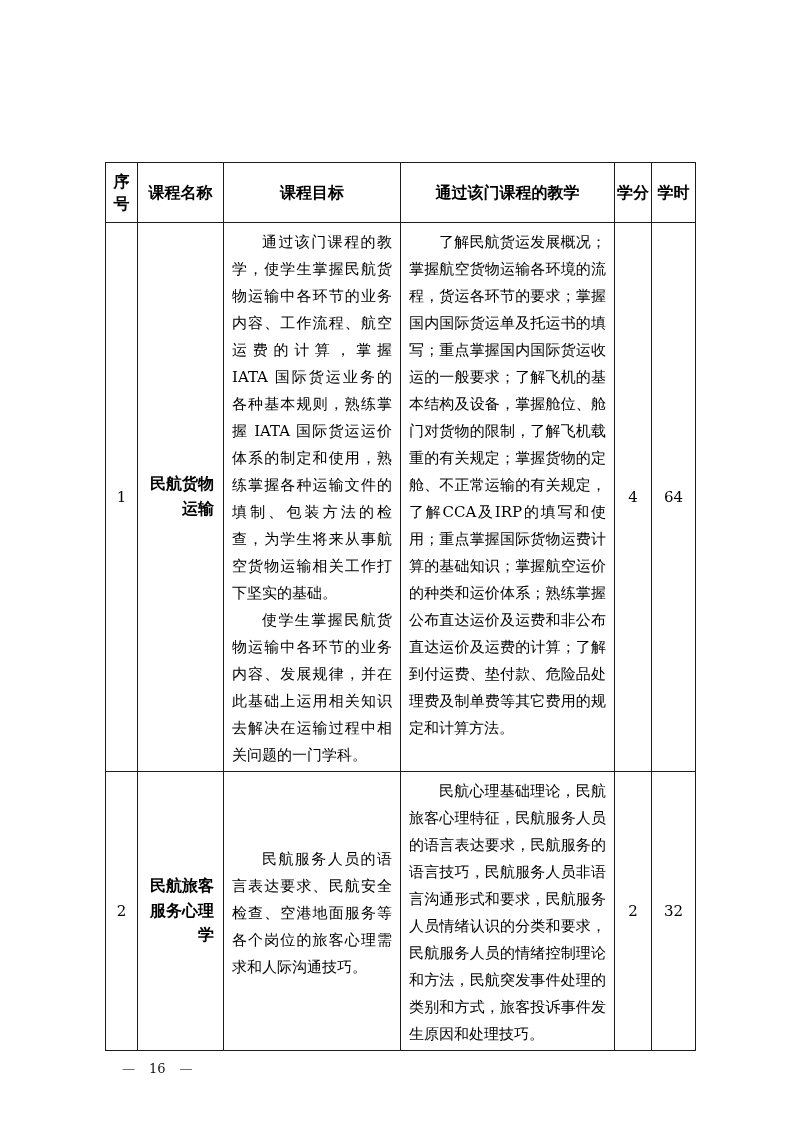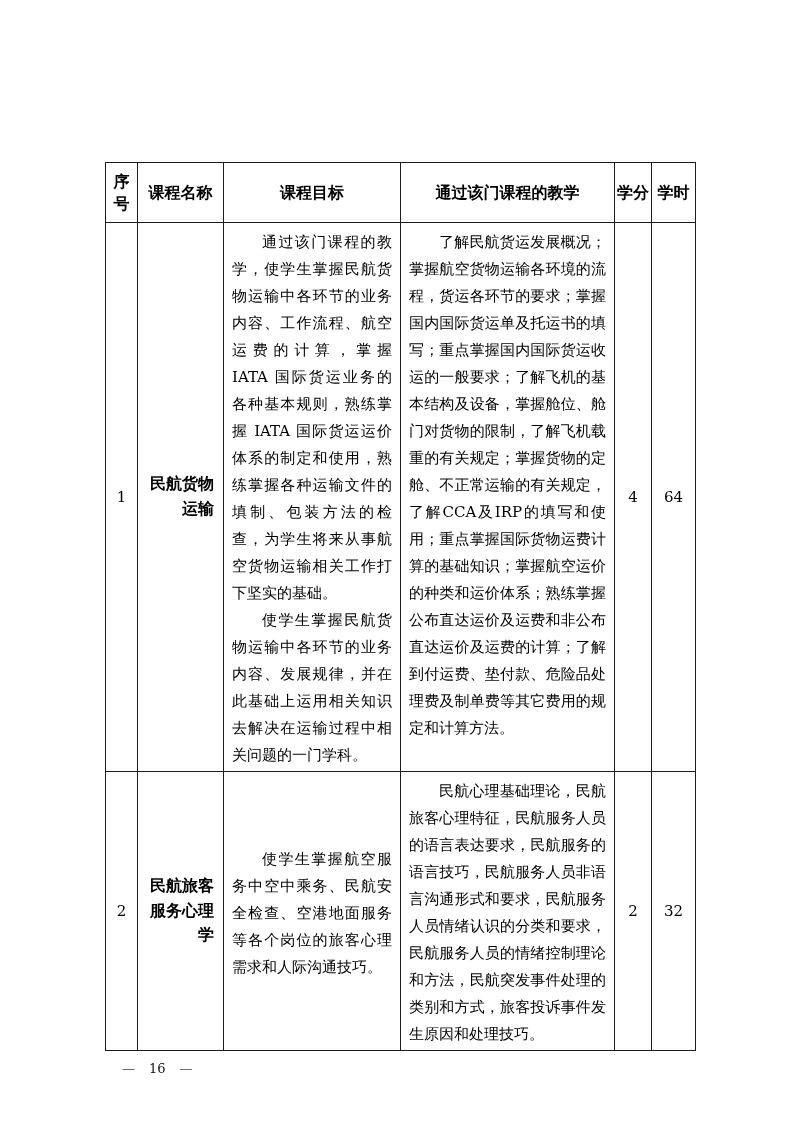--- a/index.html
+++ b/index.html
@@ -131,21 +131,21 @@
         <td class="cell-text">
           <p>了解民航货运发展概况；掌握航空货物运输各环境的流程，货运各环节的要求；掌握国内国际货运单及托运书的填写；重点掌握国内国际货运收运的一般要求；了解飞机的基本结构及设备，掌握舱位、舱门对货物的限制，了解飞机载重的有关规定；掌握货物的定舱、不正常运输的有关规定，了解CCA及IRP的填写和使用；重点掌握国际货物运费计算的基础知识；掌握航空运价的种类和运价体系；熟练掌握公布直达运价及运费和非公布直达运价及运费的计算；了解到付运费、垫付款、危险品处理费及制单费等其它费用的规定和计算方法。</p>
         </td>
         <td class="cell-credits">4</td>
         <td class="cell-hours">64</td>
       </tr>
       <tr class="row-2">
         <td class="cell-index">2</td>
         <td class="cell-name">民航旅客服务心理学</td>
         <td class="cell-text v-middle">
-          <p>使学生掌握航空服务中空中乘务、民航安全检查、空港地面服务等各个岗位的旅客心理需求和人际沟通技巧。</p>
+          <p>民航服务人员的语言表达要求、民航安全检查、空港地面服务等各个岗位的旅客心理需求和人际沟通技巧。</p>
         </td>
         <td class="cell-text">
           <p>民航心理基础理论，民航旅客心理特征，民航服务人员的语言表达要求，民航服务的语言技巧，民航服务人员非语言沟通形式和要求，民航服务人员情绪认识的分类和要求，民航服务人员的情绪控制理论和方法，民航突发事件处理的类别和方式，旅客投诉事件发生原因和处理技巧。</p>
         </td>
         <td class="cell-credits">2</td>
         <td class="cell-hours">32</td>
       </tr>
     </tbody>
   </table>
 

